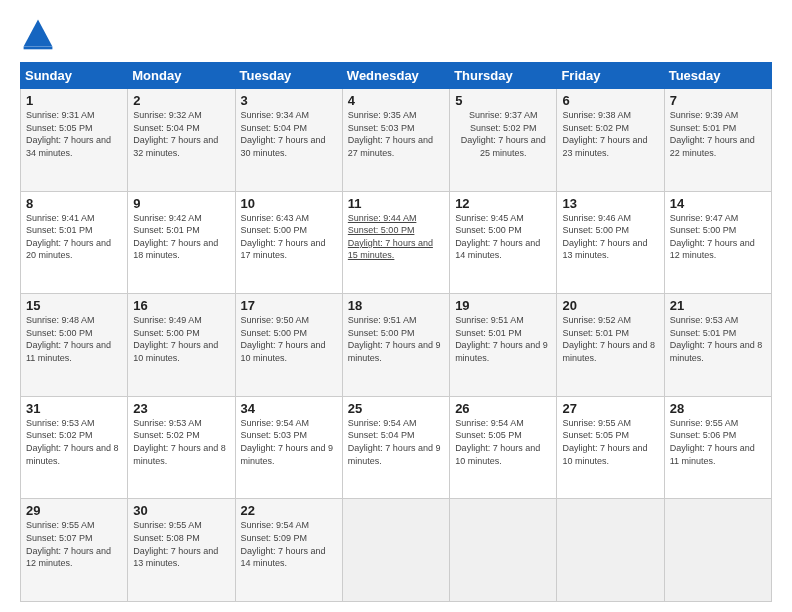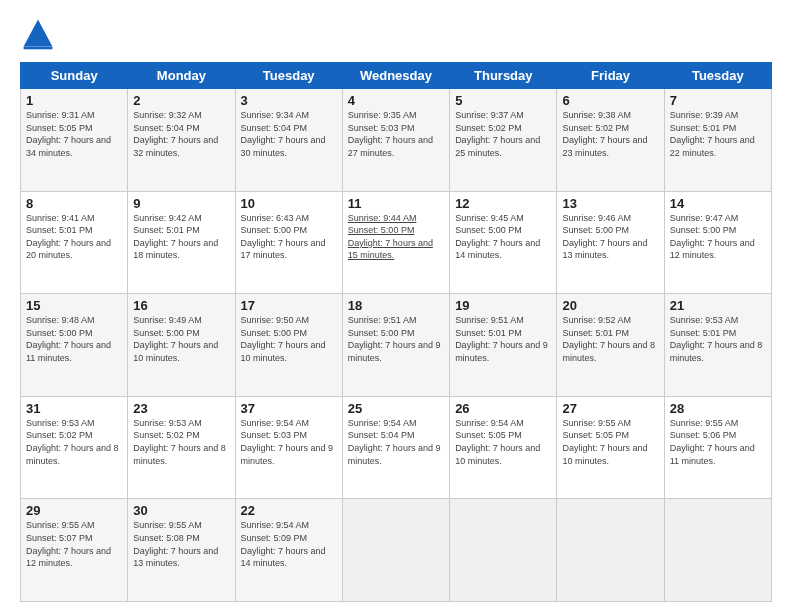--- a/index.html
+++ b/index.html
@@ -41,21 +41,21 @@
       border-collapse: collapse;
       width: 100%;
       table-layout: fixed;
     }
     .calendar th {
       background: #1565c0;
       color: #fff;
       font-size: 13px;
       font-weight: bold;
       padding: 5px 4px;
-      text-align: center;
+      text-align: left;
       border: 1px solid #1565c0;
     }
     .calendar td {
       border: 1px solid #ccc;
       vertical-align: top;
       padding: 4px 5px;
       font-size: 9.5px;
       color: #333;
       background: #fff;
     }
@@ -160,21 +160,21 @@
 Daylight: 7 hours and 30 minutes.</div>
           </td>
           <td>
             <span class="day-num">4</span>
             <div class="cell-text" style="white-space: pre-line;">Sunrise: 9:35 AM
 Sunset: 5:03 PM
 Daylight: 7 hours and 27 minutes.</div>
           </td>
           <td>
             <span class="day-num">5</span>
-            <div class="cell-text" style="white-space: pre-line;">Sunrise: 9:37 AM
+            <div class="cell-text" style="white-space: pre-line; text-align: center;">Sunrise: 9:37 AM
 Sunset: 5:02 PM
 Daylight: 7 hours and 25 minutes.</div>
           </td>
           <td>
             <span class="day-num">6</span>
             <div class="cell-text" style="white-space: pre-line;">Sunrise: 9:38 AM
 Sunset: 5:02 PM
 Daylight: 7 hours and 23 minutes.</div>
           </td>
           <td>
@@ -279,21 +279,21 @@
 Sunset: 5:02 PM
 Daylight: 7 hours and 8 minutes.</div>
           </td>
           <td>
             <span class="day-num">23</span>
             <div class="cell-text" style="white-space: pre-line;">Sunrise: 9:53 AM
 Sunset: 5:02 PM
 Daylight: 7 hours and 8 minutes.</div>
           </td>
           <td>
-            <span class="day-num">37</span>
+            <span class="day-num">34</span>
             <div class="cell-text" style="white-space: pre-line;">Sunrise: 9:54 AM
 Sunset: 5:03 PM
 Daylight: 7 hours and 9 minutes.</div>
           </td>
           <td>
             <span class="day-num">25</span>
             <div class="cell-text" style="white-space: pre-line;">Sunrise: 9:54 AM
 Sunset: 5:04 PM
 Daylight: 7 hours and 9 minutes.</div>
           </td>

